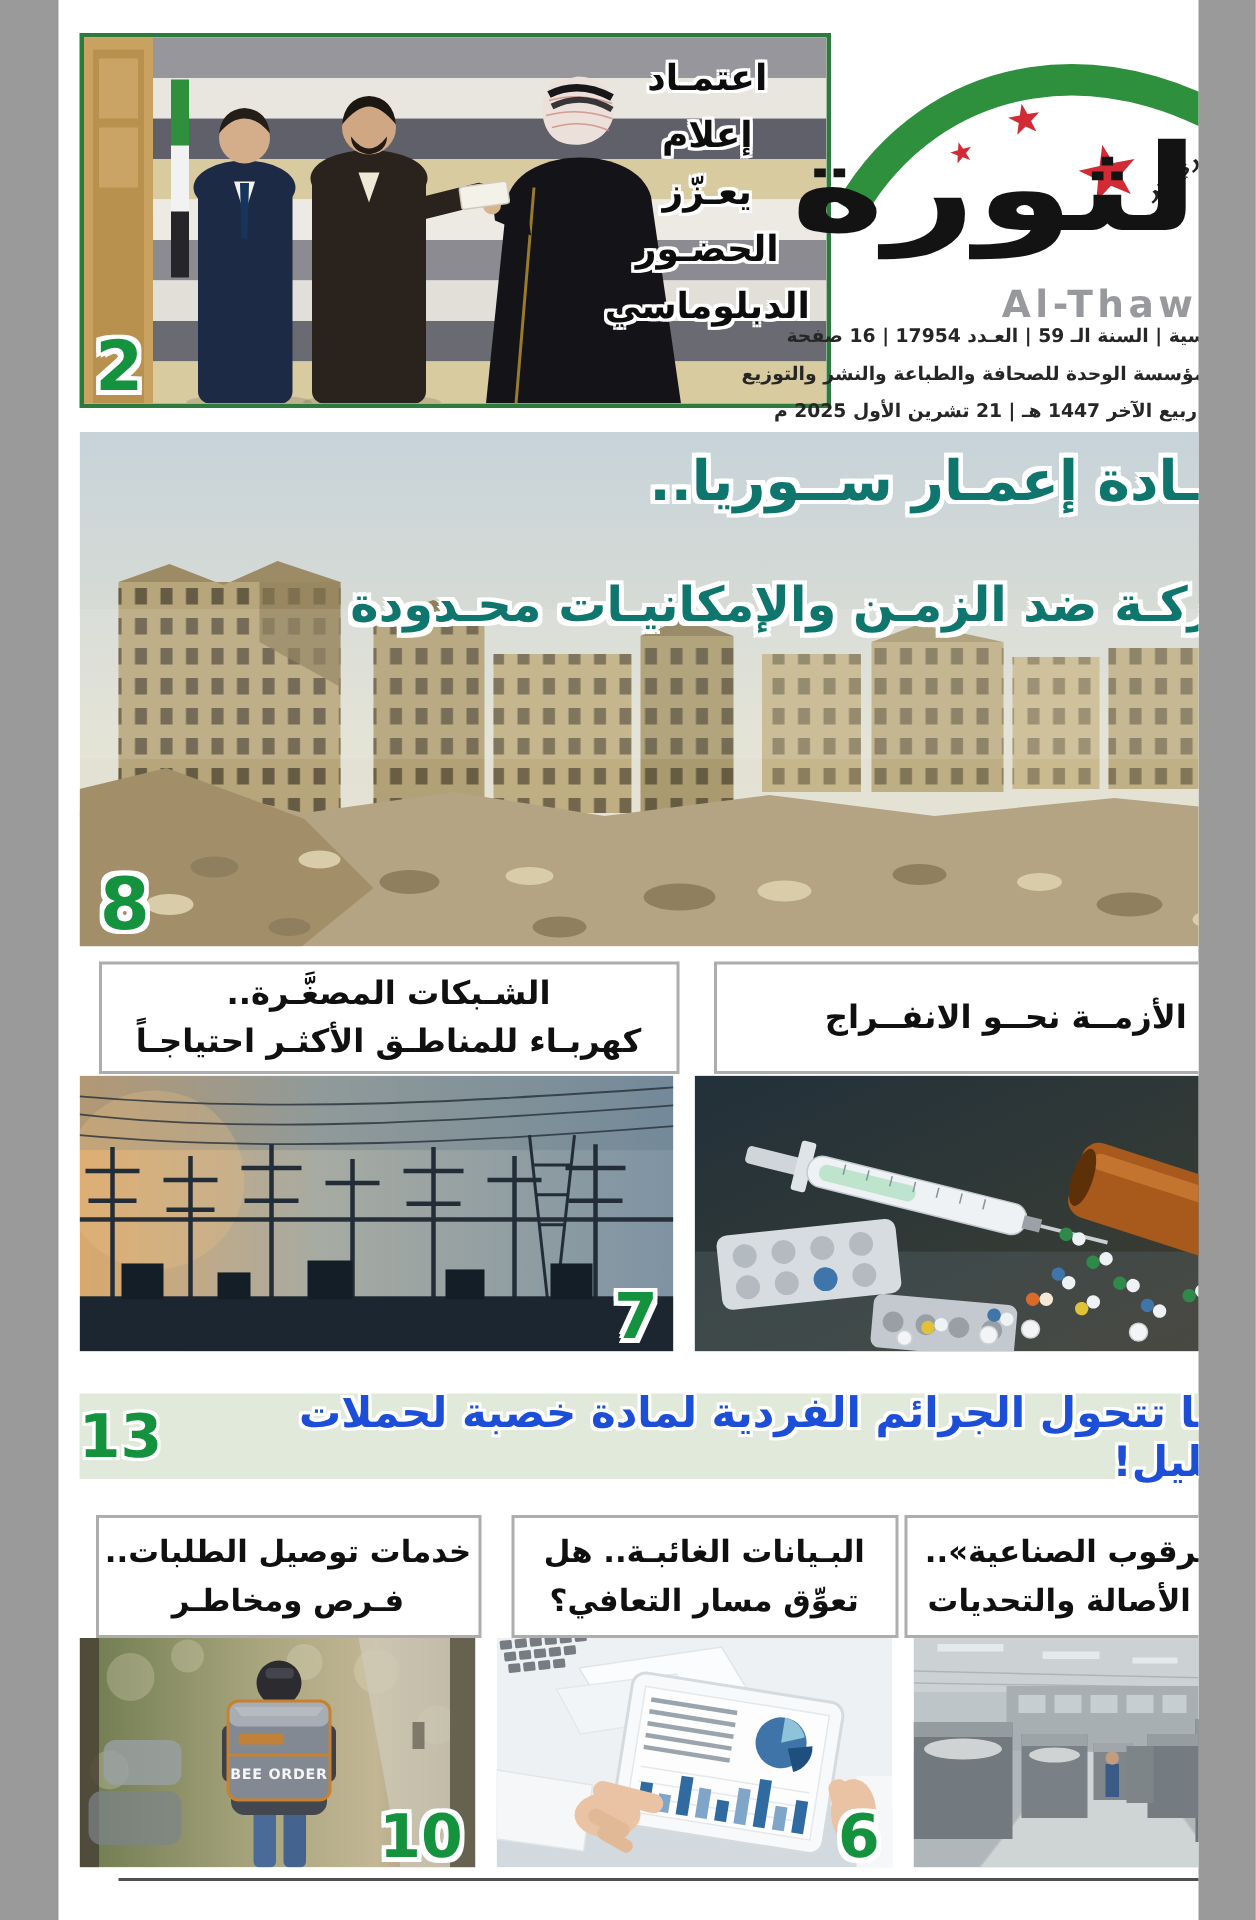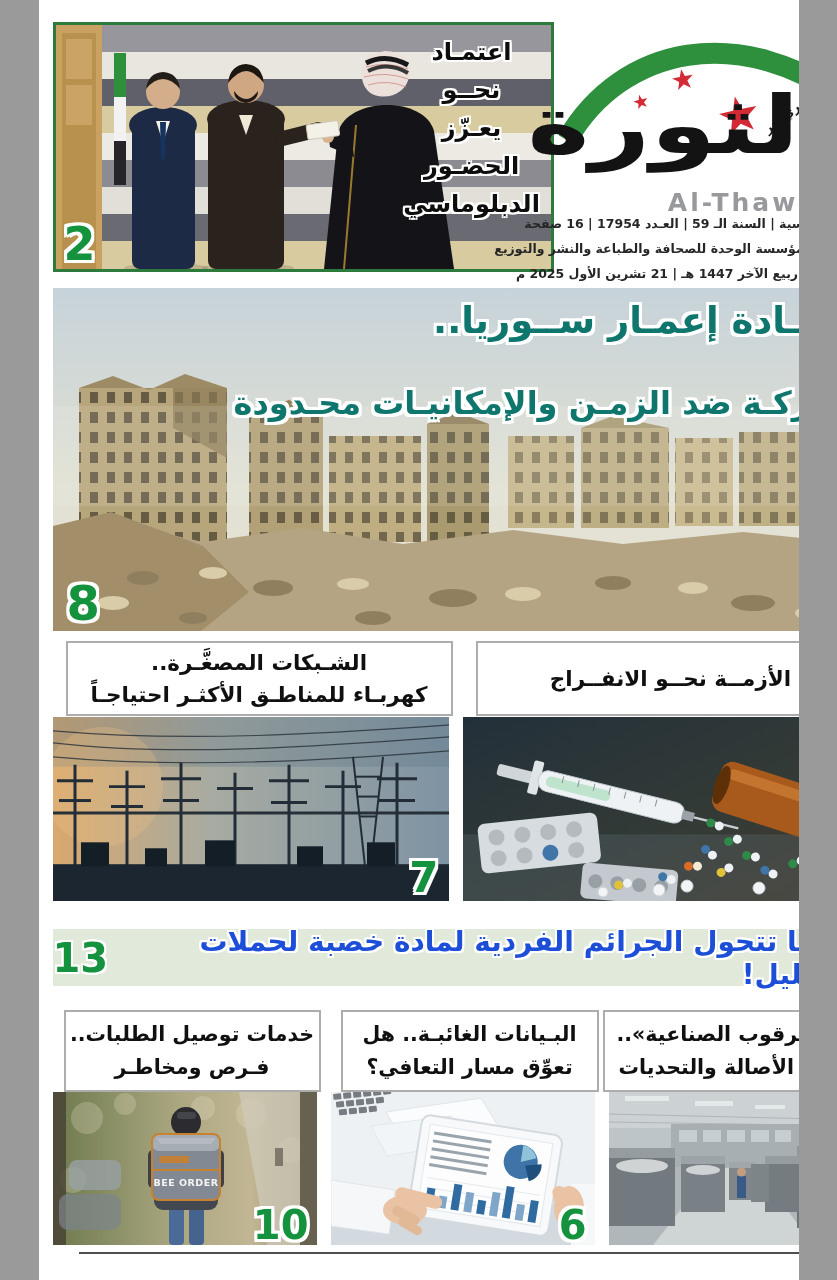--- a/index.html
+++ b/index.html
@@ -90,21 +90,21 @@
       <polygon points="296,118 272,106 274,122 298,132" fill="#141318"></polygon>
       <circle cx="272" cy="112" r="6" fill="#d9b38c"></circle>
       <rect x="250" y="100" width="32" height="15" rx="2" fill="#f4f1e8" stroke="#cfc9ba" transform="rotate(-8 250 100)"></rect>
       <path d="M312,30 C302,42 304,62 316,69 C332,76 350,68 353,52 C356,37 345,26 329,26 Z" fill="#ece0da"></path>
       <path d="M310,42 Q330,36 352,44 M308,52 Q330,46 352,54 M312,60 Q332,54 350,62" stroke="#cc8a82" stroke-width="1" fill="none" opacity="0.8"></path>
       <path d="M310,38 Q330,28 352,40" stroke="#17171a" stroke-width="5" fill="none"></path>
       <path d="M312,46 Q332,36 352,48" stroke="#17171a" stroke-width="4" fill="none" opacity="0.85"></path>
     </svg>
     <div class="dipl-hl">
       <div class="ow2">اعتمـاد</div>
-      <div class="ow2">نحــو</div>
+      <div class="ow2">إعلام</div>
       <div class="ow2">يعـزّز</div>
       <div class="ow2">الحضـور</div>
       <div class="ow2">الدبلوماسي</div>
     </div>
     <div class="pnum ow3" style="left:8px;bottom:2px;font-size:46px;">2</div>
   </div>
 
   <div class="masthead">
     <div class="slogan">نحو إعلام سوري حر</div>
     <svg class="logo-svg" viewBox="0 0 303 130">

